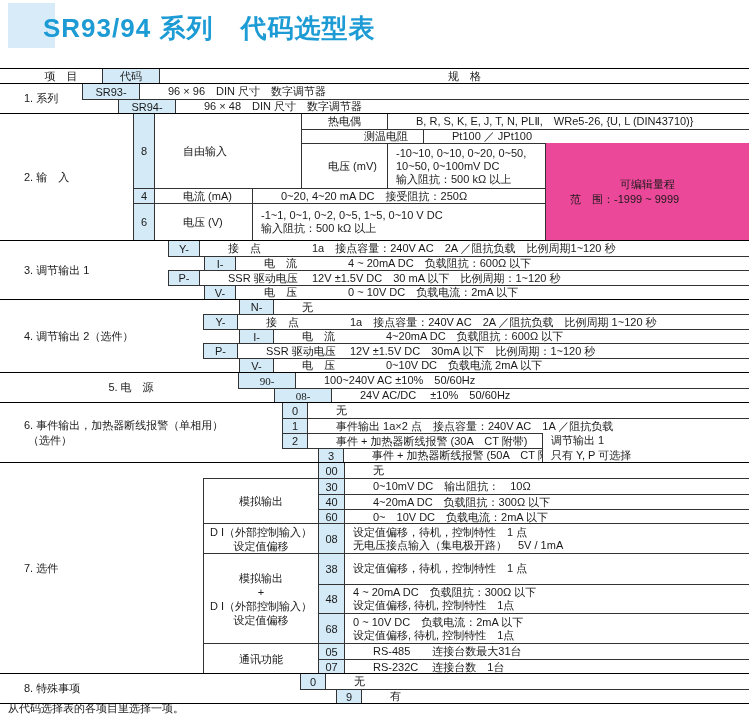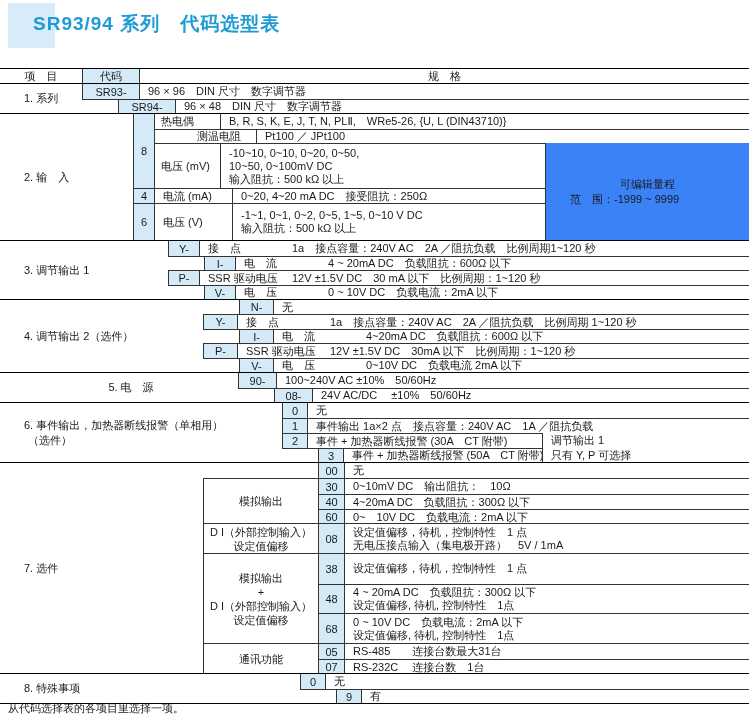--- a/index.html
+++ b/index.html
@@ -1,49 +1,49 @@
 <!DOCTYPE html>
 <html><head>
 <meta charset="utf-8">
 <style>
   html,body{margin:0;padding:0;background:#fff;}
   body{width:749px;height:714px;font-family:"Liberation Sans","DejaVu Sans",sans-serif;
        font-size:11px;color:#1a1a1a;}
   *{box-sizing:border-box;}
   .page{position:relative;width:749px;height:714px;overflow:hidden;background:#fff;}
   .title-square{position:absolute;left:8px;top:3px;width:47px;height:45px;background:#d7ebf8;}
-  .page-title{position:absolute;left:33px;top:11px;font-size:19px;font-weight:600;
+  .page-title{position:absolute;left:43px;top:11px;font-size:26px;font-weight:600;
               color:#1d9bd5;letter-spacing:1px;white-space:nowrap;}
   .tbl{position:absolute;left:0;top:68px;width:749px;border-top:1px solid #000;
        border-bottom:1px solid #000;}
   .blk{display:flex;border-top:1px solid #000;position:relative;}
   .hdr{display:flex;height:14px;}
   .item{display:flex;flex-direction:column;justify-content:center;padding-left:24px;white-space:nowrap;}
   .col{flex:1;display:flex;flex-direction:column;min-width:0;}
   .r{display:flex;min-width:0;}
   .bt{border-top:1px solid #333;}
   .code{background:#d4eaf7;border-left:1px solid #333;border-right:1px solid #333;
         display:flex;align-items:center;justify-content:center;flex:none;white-space:nowrap;}
-  .cell{display:flex;align-items:center;padding-left:8px;white-space:nowrap;overflow:hidden;min-width:0;}
+  .cell{display:flex;align-items:center;padding-left:8px;white-space:nowrap;overflow:hidden;min-width:0;margin-left:20px;}
   .grow{flex:1;}
   .lines{display:flex;flex-direction:column;justify-content:center;padding-left:8px;
          white-space:nowrap;overflow:hidden;min-width:0;line-height:13px;}
   .typ{flex:none;width:84px;white-space:nowrap;overflow:hidden;}
   .ctr{justify-content:center;text-align:center;padding-left:0;}
   .glabel{border-left:1px solid #333;display:flex;flex-direction:column;justify-content:center;
           text-align:center;white-space:nowrap;flex:none;width:115px;line-height:14px;}
   .spacer{flex:none;width:115px;}
   .w22{width:22px;}.w26{width:26px;}.w27{width:27px;}.w32{width:32px;}.w35{width:35px;}
-  .w39{width:39px;}.w58{width:58px;}.w66{width:66px;}.w78{width:78px;}.w82{width:82px;}
+  .w39{width:58px;font-family:Liberation Serif, serif;}.w58{width:58px;}.w66{width:66px;}.w78{width:78px;}.w82{width:82px;}
   .w127{width:127px;}.w133{width:133px;}.w168{width:168px;}.w203{width:203px;}
   .w238{width:238px;text-align:center;}.w282{width:282px;}.w352{width:300px;}
   .h14{height:14px;padding-left:36px;}.h15{height:15px;}.h30{height:30px;}.h37{height:37px;}
   .h45{height:45px;}.h74{height:74px;}.h90{height:90px;}
   .brd{border-right:1px solid #333;}
-  .range-box{position:absolute;left:545px;right:0;top:29px;bottom:0;background:#3b82f6;
+  .range-box{position:absolute;left:545px;right:0;top:29px;bottom:0;background:#ec4899;
              border-left:1px solid #333;z-index:2;display:flex;flex-direction:column;
              justify-content:center;line-height:15px;}
   .range-box .c1{text-align:center;}
   .range-box .c2{padding-left:24px;text-align:left;}
   .note-box{position:absolute;left:542px;right:0;top:30px;bottom:0;background:#fff;
             border-left:1px solid #333;z-index:2;display:flex;flex-direction:column;
             justify-content:space-evenly;padding-left:8px;white-space:nowrap;}
   .footer-note{position:absolute;left:8px;top:701px;white-space:nowrap;}
 </style>
 </head>
@@ -74,20 +74,21 @@
           <div class="cell grow">96 × 48　DIN 尺寸　数字调节器</div>
         </div>
       </div>
     </div>
 
     <div class="blk">
       <div class="item w133">2. 输　入</div>
       <div class="col">
         <div class="r h74">
           <div class="code w22">8</div>
+          <div class="cell w127 brd">自由输入</div>
           <div class="col">
             <div class="r h15">
               <div class="cell w66 brd" style="padding-left:6px">热电偶</div>
               <div class="cell grow">B, R, S, K, E, J, T, N, PLⅡ,　WRe5-26, {U, L (DIN43710)}</div>
             </div>
             <div class="r h14 bt">
               <div class="cell w66 brd" style="padding-left:6px">测温电阻</div>
               <div class="cell grow">Pt100 ／ JPt100</div>
             </div>
             <div class="r h45 bt">

